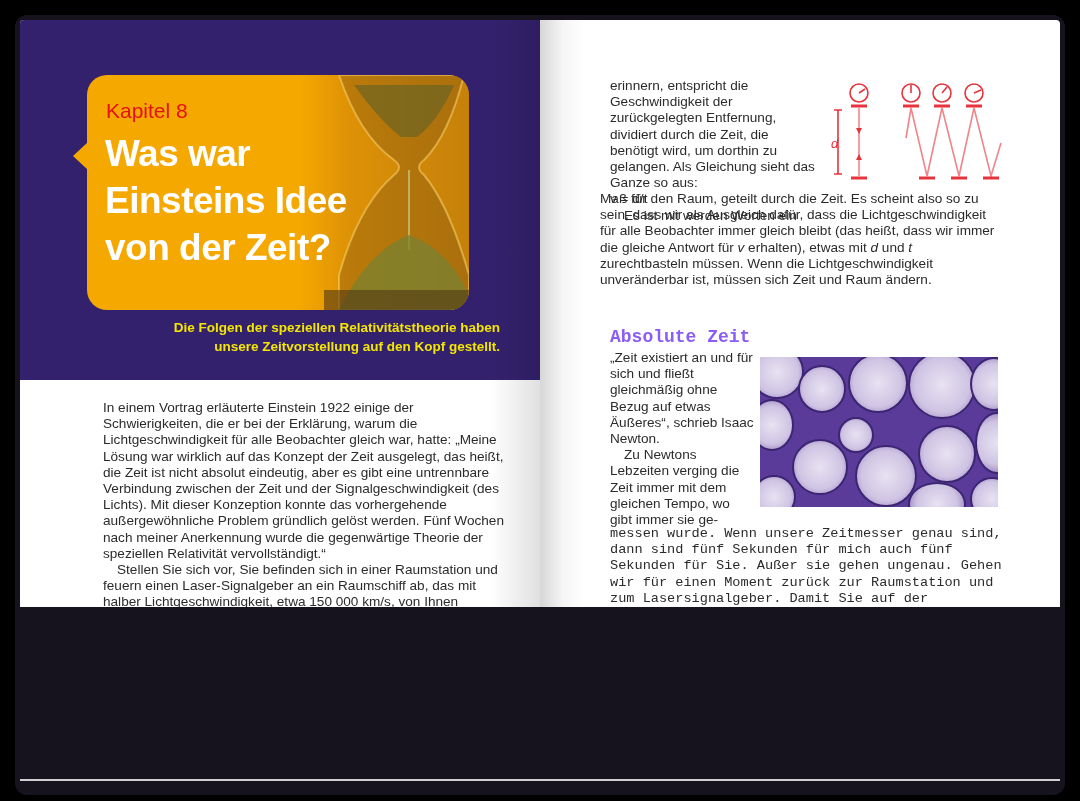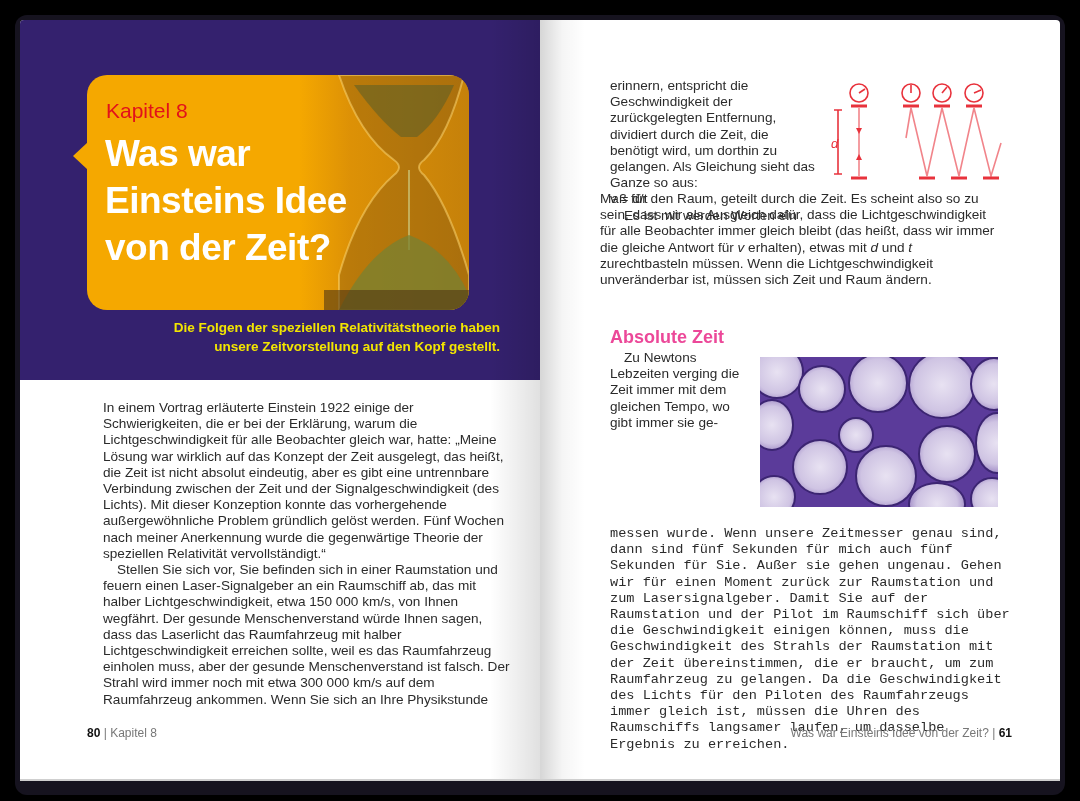--- a/index.html
+++ b/index.html
@@ -8,21 +8,21 @@
     font-family: "DejaVu Sans", sans-serif;
   }
   .shadow {
     position: absolute; left: 15px; top: 15px; width: 1050px; height: 780px;
     background: #16131f; border-radius: 12px;
   }
   .spread {
     position: absolute; left: 20px; top: 20px; width: 1040px; height: 760px; overflow: hidden;
     border-radius: 4px 4px 0 0;
   }
-  .page { position: absolute; top: 0; height: 760px; background: #fff; overflow: hidden; }
+  .page { position: absolute; top: 0; height: 587px; background: #fff; overflow: hidden; }
   .page-left { left: 0; width: 520px; }
   .page-right { left: 520px; width: 520px; }
   .spine-left {
     position: absolute; right: 0; top: 0; width: 50px; height: 100%;
     background: linear-gradient(to right, rgba(0,0,0,0) 0%, rgba(0,0,0,0.12) 100%);
     pointer-events: none;
   }
   .spine-right {
     position: absolute; left: 0; top: 0; width: 45px; height: 100%;
     background: linear-gradient(to right, rgba(0,0,0,0.16) 0%, rgba(0,0,0,0.04) 50%, rgba(0,0,0,0) 100%);
@@ -69,22 +69,22 @@
   }
   .footer-right {
     position: absolute; right: 48px; top: 706px; font-family: Liberation Sans, sans-serif;
     font-size: 12px; color: #777;
   }
   .footer-num { color: #111; font-weight: bold; }
   .right-top-text { position: absolute; left: 70px; top: 58px; width: 210px; }
   .diagram { position: absolute; left: 273px; top: 58px; width: 200px; height: 110px; }
   .right-wide-text { position: absolute; left: 60px; top: 171px; width: 400px; }
   .section-heading {
-    position: absolute; left: 70px; top: 307px; font-family: Liberation Sans, sans-serif;
-    font-weight: bold; font-size: 18px; color: #ec4899; text-align: right;
+    position: absolute; left: 70px; top: 307px; font-family: Liberation Mono, monospace;
+    font-weight: bold; font-size: 18px; color: #8b5cf6; text-align: right;
   }
   .absolute-narrow { position: absolute; left: 70px; top: 330px; width: 145px; }
   .clocks-img {
     position: absolute; left: 220px; top: 337px; width: 238px; height: 150px; background: #5b3b9a; overflow: hidden;
   }
   .right-bottom-text { position: absolute; left: 70px; top: 506px; width: 400px; font-family: Liberation Mono, monospace; }
   .clock-face {
     position: absolute; border-radius: 50%; background: radial-gradient(circle, #e8e2f2 0%, #cfc4e3 60%, #8a70b8 100%);
     border: 2px solid #3c2572;
   }
@@ -172,20 +172,21 @@
       </svg>
     </div>
 
     <div class="right-wide-text body-text">
       <p><span>Maß für den Raum, geteilt durch die Zeit. Es scheint also so zu sein, dass wir als Ausgleich dafür, dass die Lichtgeschwindigkeit für alle Beobachter immer gleich bleibt (das heißt, dass wir immer die gleiche Antwort für </span><i>v</i><span> erhalten), etwas mit </span><i>d</i><span> und </span><i>t</i><span> zurechtbasteln müssen. Wenn die Lichtgeschwindigkeit unveränderbar ist, müssen sich Zeit und Raum ändern.</span></p>
     </div>
 
     <div class="section-heading">Absolute Zeit</div>
 
     <div class="absolute-narrow body-text">
+      <p>„Zeit existiert an und für sich und fließt gleichmäßig ohne Bezug auf etwas Äußeres“, schrieb Isaac Newton.</p>
       <p class="indent">Zu Newtons Lebzeiten verging die Zeit immer mit dem gleichen Tempo, wo gibt immer sie ge-</p>
     </div>
 
     <div class="clocks-img">
       <div class="clock-face" style="left:-10px;top:-12px;width:50px;height:50px;"></div>
       <div class="clock-face" style="left:38px;top:8px;width:44px;height:44px;"></div>
       <div class="clock-face" style="left:88px;top:-4px;width:56px;height:56px;"></div>
       <div class="clock-face" style="left:148px;top:-6px;width:64px;height:64px;"></div>
       <div class="clock-face" style="left:210px;top:0px;width:44px;height:50px;"></div>
       <div class="clock-face" style="left:-10px;top:42px;width:40px;height:48px;"></div>

